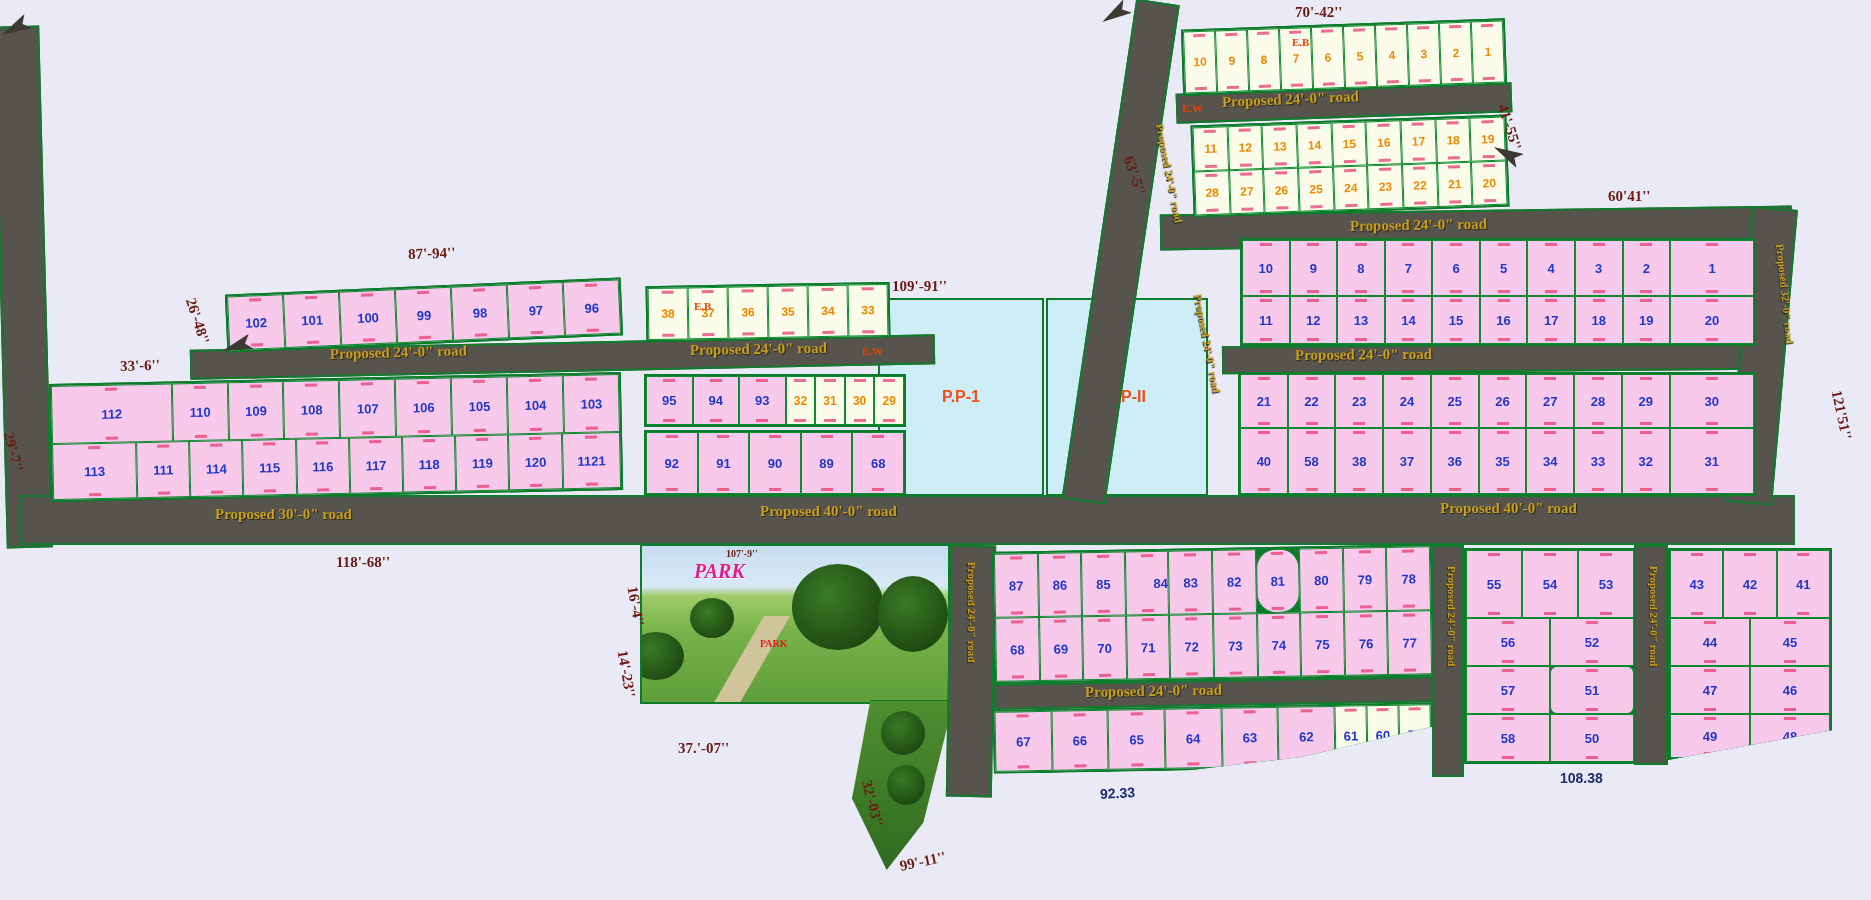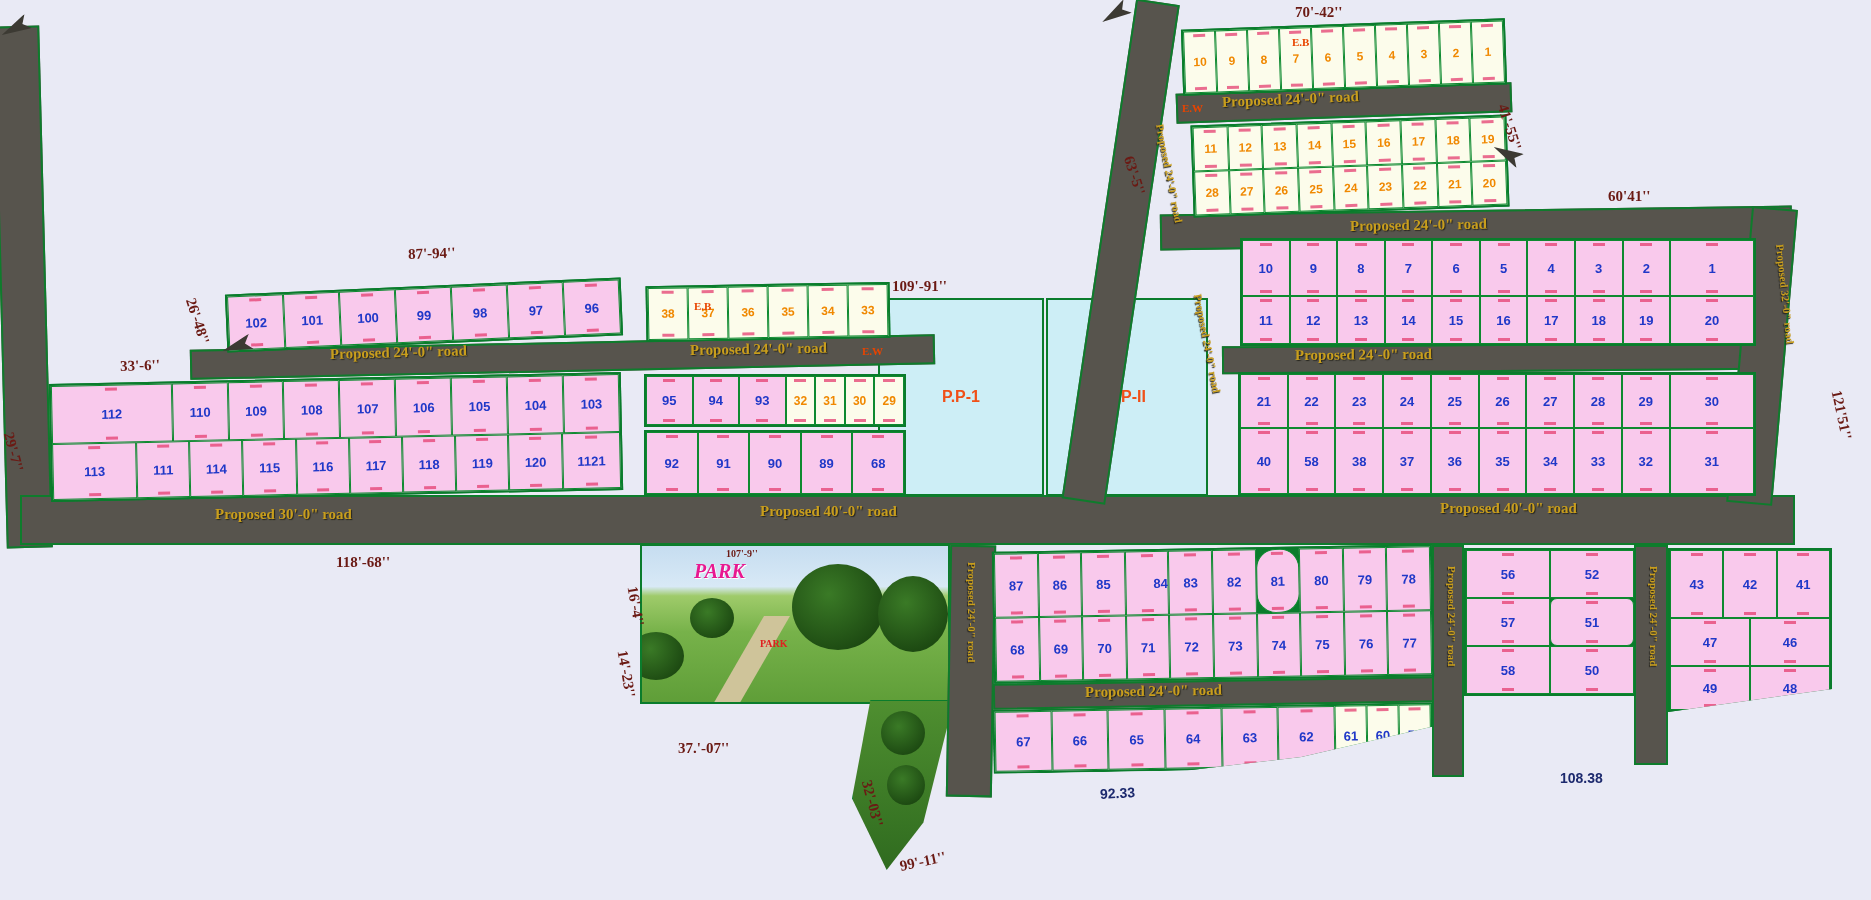--- a/index.html
+++ b/index.html
@@ -545,20 +545,31 @@
         </div>
         <div class="plot cream" style="flex: 0.55 1 0px;">
           <span class="pnum blue">60</span>
         </div>
         <div class="plot cream" style="flex: 0.55 1 0px;">
           <span class="pnum blue">59</span>
         </div>
       </div>
     </div>
     <div class="block" style="left: 1464px; top: 548px; width: 172px; transform: rotate(0deg);">
+      <div class="prow" style="height: 68px;">
+        <div class="plot pink" style="flex: 1 1 0px;">
+          <span class="pnum blue">55</span>
+        </div>
+        <div class="plot pink" style="flex: 1 1 0px;">
+          <span class="pnum blue">54</span>
+        </div>
+        <div class="plot pink" style="flex: 1 1 0px;">
+          <span class="pnum blue">53</span>
+        </div>
+      </div>
       <div class="prow" style="height: 48px;">
         <div class="plot pink" style="flex: 1 1 0px;">
           <span class="pnum blue">56</span>
         </div>
         <div class="plot pink" style="flex: 1 1 0px;">
           <span class="pnum blue">52</span>
         </div>
       </div>
       <div class="prow" style="height: 48px;">
         <div class="plot pink" style="flex: 1 1 0px;">
@@ -580,20 +591,28 @@
     <div class="block" style="left: 1668px; top: 548px; width: 164px; transform: rotate(0deg); clip-path: polygon(0px 0px, 100% 0px, 100% 86%, 0px 100%);">
       <div class="prow" style="height: 68px;">
         <div class="plot pink" style="flex: 1 1 0px;">
           <span class="pnum blue">43</span>
         </div>
         <div class="plot pink" style="flex: 1 1 0px;">
           <span class="pnum blue">42</span>
         </div>
         <div class="plot pink" style="flex: 1 1 0px;">
           <span class="pnum blue">41</span>
+        </div>
+      </div>
+      <div class="prow" style="height: 48px;">
+        <div class="plot pink" style="flex: 1 1 0px;">
+          <span class="pnum blue">44</span>
+        </div>
+        <div class="plot pink" style="flex: 1 1 0px;">
+          <span class="pnum blue">45</span>
         </div>
       </div>
       <div class="prow" style="height: 48px;">
         <div class="plot pink" style="flex: 1 1 0px;">
           <span class="pnum blue">47</span>
         </div>
         <div class="plot pink" style="flex: 1 1 0px;">
           <span class="pnum blue">46</span>
         </div>
       </div>

